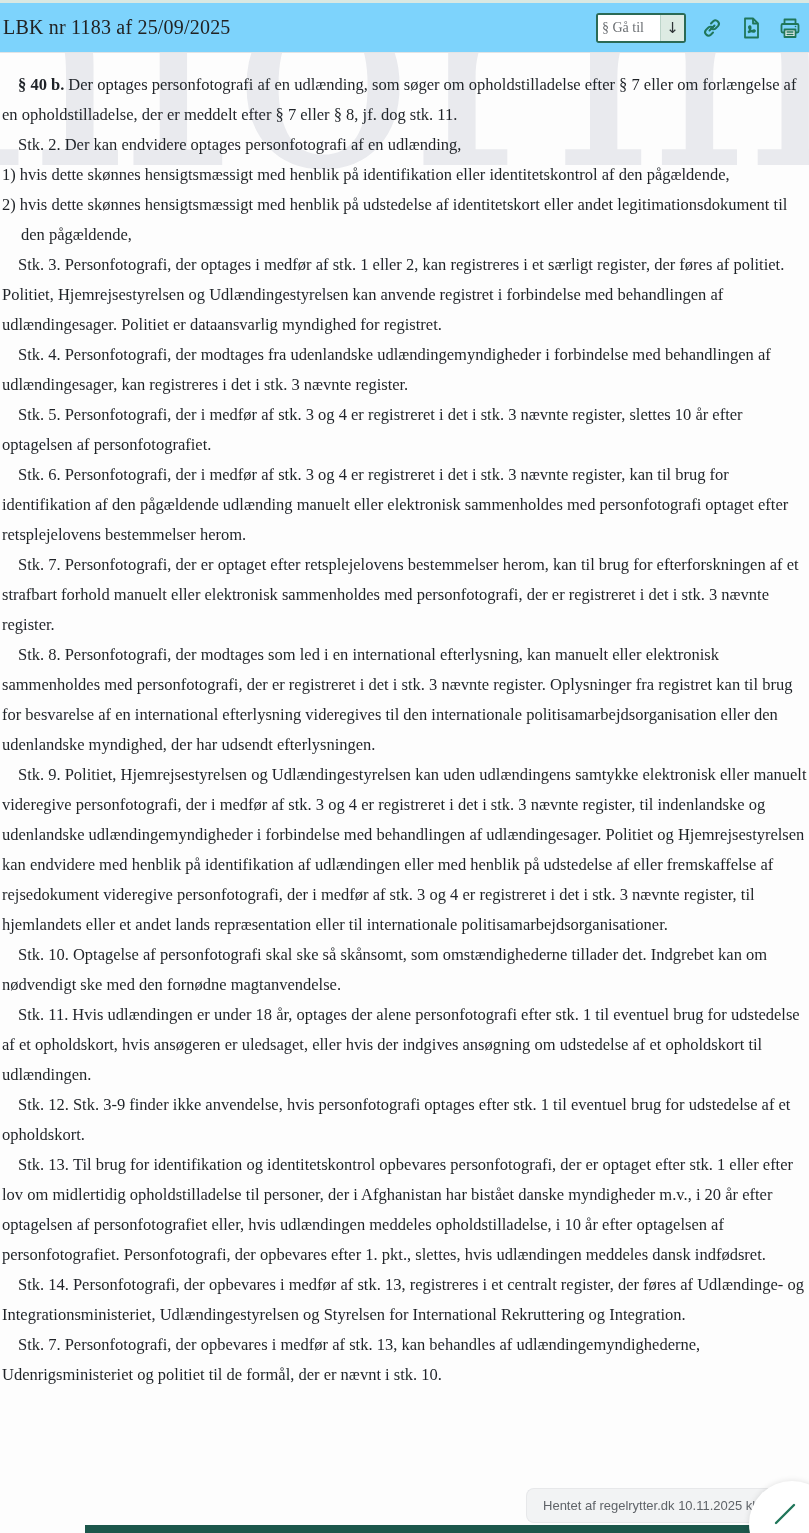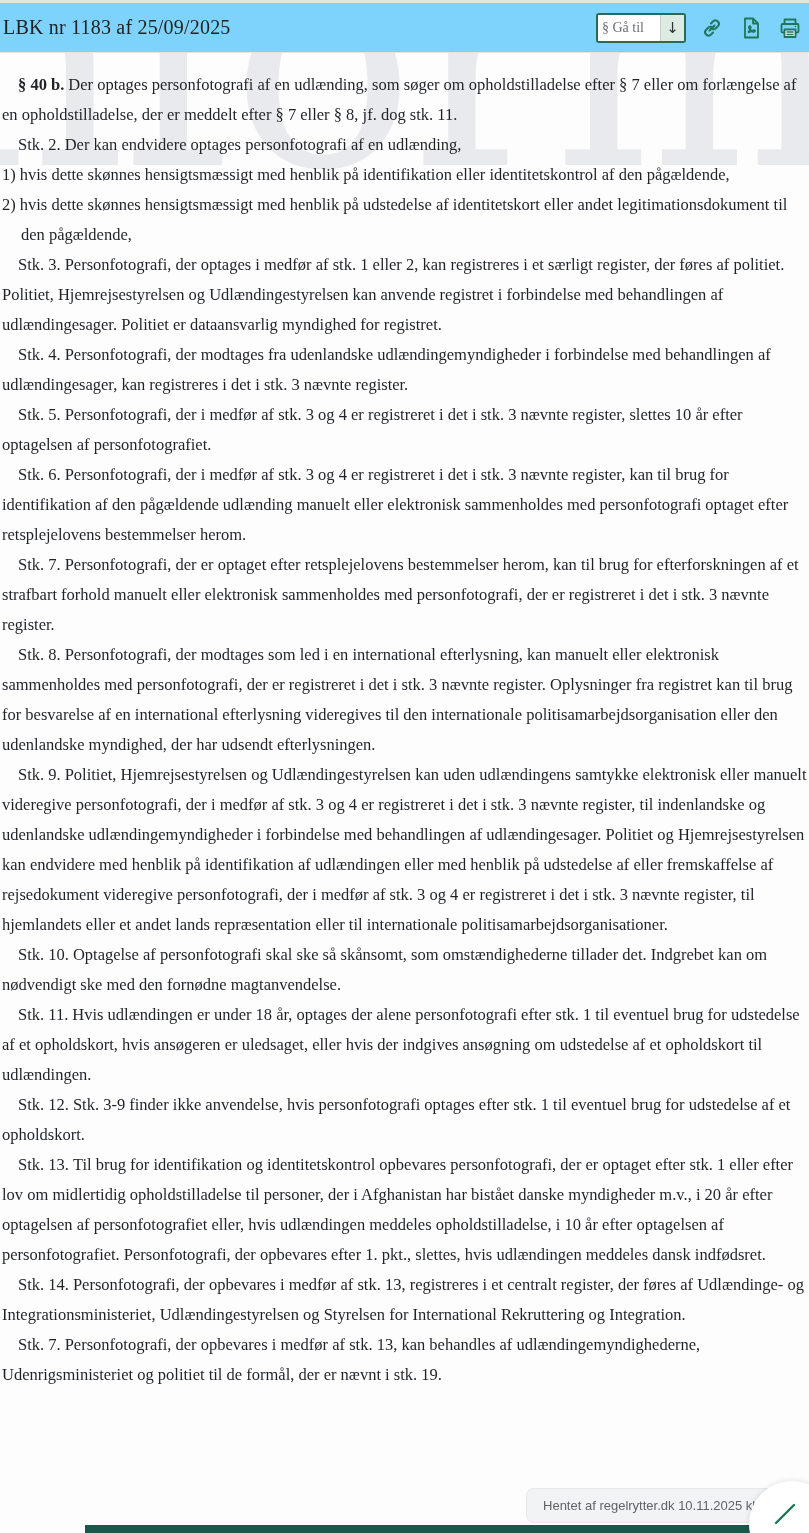--- a/index.html
+++ b/index.html
@@ -201,21 +201,21 @@
     <p class="stk label-italic">
       <span class="plabel">Stk. 12.</span><span>Stk. 3-9 finder ikke anvendelse, hvis personfotografi optages efter stk. 1 til eventuel brug for udstedelse af et opholdskort.</span>
     </p>
     <p class="stk label-italic">
       <span class="plabel">Stk. 13.</span><span>Til brug for identifikation og identitetskontrol opbevares personfotografi, der er optaget efter stk. 1 eller efter lov om midlertidig opholdstilladelse til personer, der i Afghanistan har bistået danske myndigheder m.v., i 20 år efter optagelsen af personfotografiet eller, hvis udlændingen meddeles opholdstilladelse, i 10 år efter optagelsen af personfotografiet. Personfotografi, der opbevares efter 1. pkt., slettes, hvis udlændingen meddeles dansk indfødsret.</span>
     </p>
     <p class="stk label-italic">
       <span class="plabel">Stk. 14.</span><span>Personfotografi, der opbevares i medfør af stk. 13, registreres i et centralt register, der føres af Udlændinge- og Integrationsministeriet, Udlændingestyrelsen og Styrelsen for International Rekruttering og Integration.</span>
     </p>
     <p class="stk label-italic">
-      <span class="plabel">Stk. 7.</span><span>Personfotografi, der opbevares i medfør af stk. 13, kan behandles af udlændingemyndighederne, Udenrigsministeriet og politiet til de formål, der er nævnt i stk. 19.</span>
+      <span class="plabel">Stk. 7.</span><span>Personfotografi, der opbevares i medfør af stk. 13, kan behandles af udlændingemyndighederne, Udenrigsministeriet og politiet til de formål, der er nævnt i stk. 10.</span>
     </p>
   </main>
 
 <div class="fetch-badge">Hentet af regelrytter.dk 10.11.2025 kl. 13.51</div>
 
 <button class="fab-circle">
   <span>
     <svg width="30" height="30" viewBox="0 0 30 30" fill="none" stroke="#20765a" stroke-width="2.4" stroke-linecap="round">
       <path d="M6 24 L24 6"></path>
     </svg>

